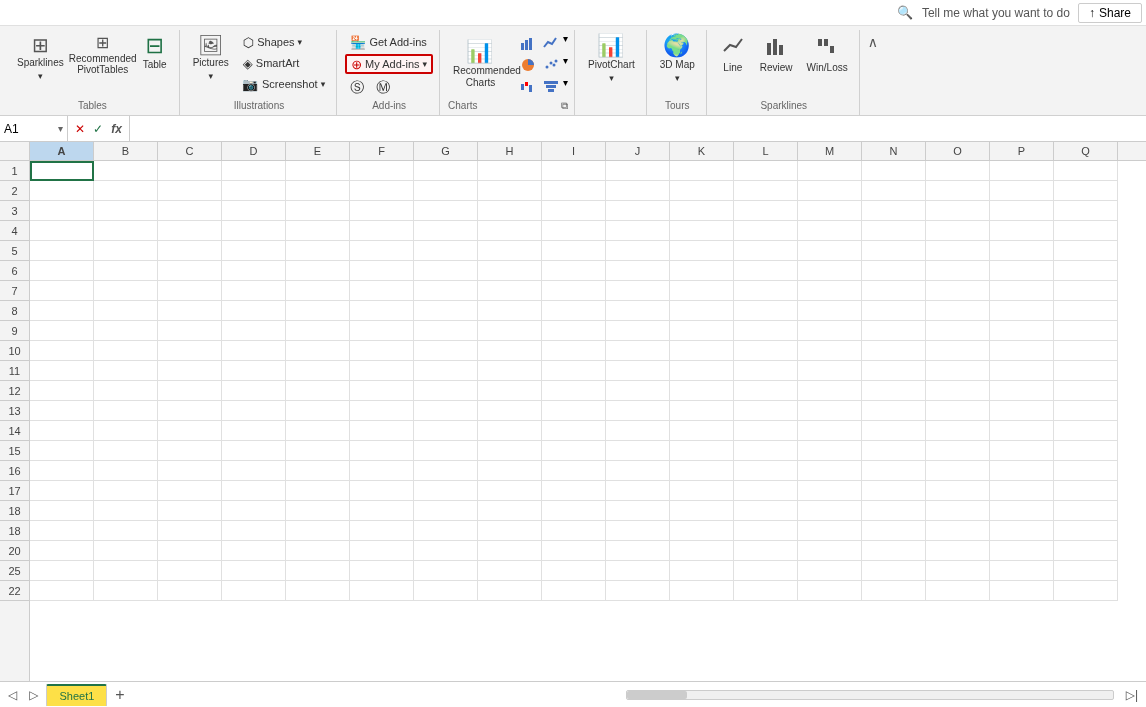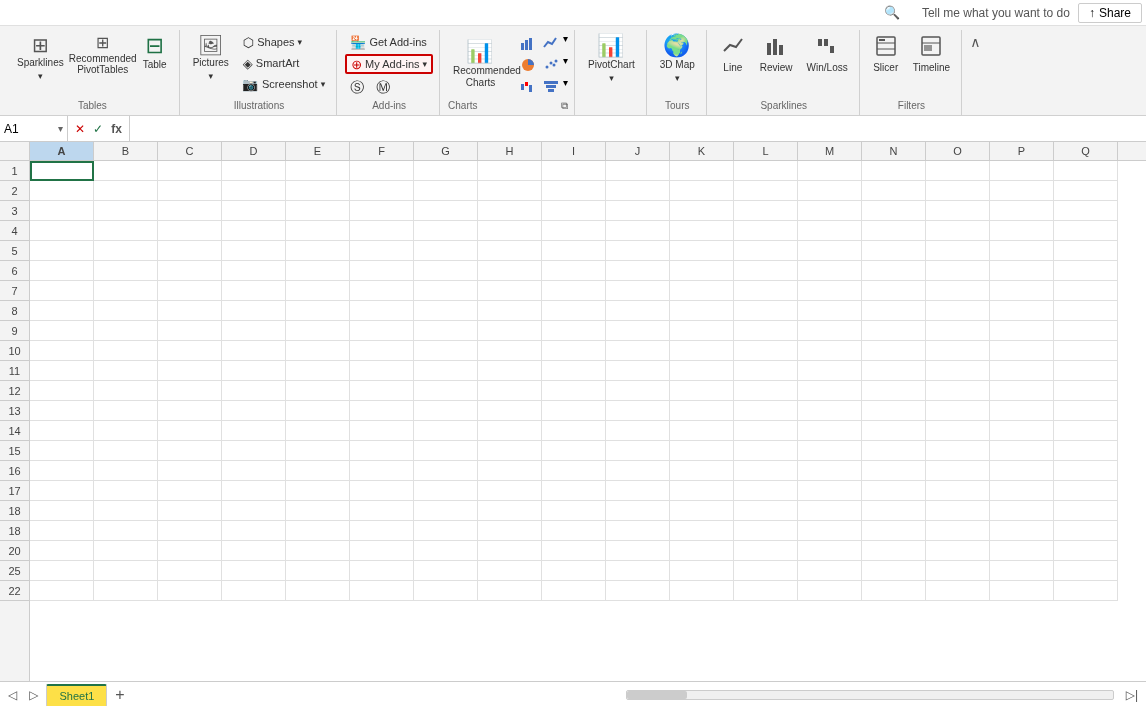--- a/index.html
+++ b/index.html
@@ -309,21 +309,21 @@
       border-radius: 2px;
     }
   </style>
 </head>
 <body>
 
 <div style="display:flex; flex-direction:column;">
   <div class="menu-bar">
     <div class="search-area" style="margin-left:auto; display:flex; align-items:center; gap:8px;">
       <span style="color:#666; font-size:13px;">🔍</span>
-      <span style="font-size:12px; color:#555;margin-left:13px;">Tell me what you want to do</span>
+      <span style="font-size:12px; color:#555;">Tell me what you want to do</span>
       <button style="display:flex; align-items:center; gap:4px; background:#fff; border:1px solid #ccc; border-radius:2px; padding:2px 10px; cursor:pointer; font-size:12px;">
         <span style="font-size:12px;">↑</span>
         <span>Share</span>
       </button>
     </div>
   </div>
 
   <div class="ribbon">
     <div class="ribbon-groups">
 
@@ -505,62 +505,36 @@
                   <rect x="8" y="4" width="4" height="7" fill="#555"></rect>
                   <rect x="14" y="11" width="4" height="7" fill="#555"></rect>
                 </svg>
             </div>
             <div class="label">Win/Loss</div>
           </div>
         </div>
         <div class="ribbon-group-label">Sparklines</div>
       </div>
 
-      <div class="ribbon-group">
-        <div class="ribbon-group-content">
-          <div class="ribbon-btn">
-            <div class="icon">
-              <svg width="22" height="22" viewBox="0 0 22 22">
-                  <rect x="2" y="2" width="18" height="18" rx="1" fill="none" stroke="#555" stroke-width="1.5"></rect>
-                  <line x1="2" y1="8" x2="20" y2="8" stroke="#555" stroke-width="1"></line>
-                  <line x1="2" y1="14" x2="20" y2="14" stroke="#555" stroke-width="1"></line>
-                  <rect x="4" y="4" width="6" height="2" fill="#555"></rect>
-                </svg>
-            </div>
-            <div class="label">Slicer</div>
-          </div>
-          <div class="ribbon-btn">
-            <div class="icon">
-              <svg width="22" height="22" viewBox="0 0 22 22">
-                  <rect x="2" y="2" width="18" height="18" rx="1" fill="none" stroke="#555" stroke-width="1.5"></rect>
-                  <line x1="2" y1="8" x2="20" y2="8" stroke="#555" stroke-width="1"></line>
-                  <rect x="4" y="10" width="8" height="6" fill="#555" opacity="0.6"></rect>
-                </svg>
-            </div>
-            <div class="label">Timeline</div>
-          </div>
-        </div>
-        <div class="ribbon-group-label">Filters</div>
-      </div>
 
       <div style="display:flex; align-items:flex-start; padding:2px;">
         <div style="cursor:pointer; font-size:14px; color:#555; padding:2px 4px;">∧</div>
       </div>
     </div>
   </div>
 
   <div class="formula-bar">
     <div style="display:flex; align-items:center; border-right:1px solid #ccc; height:100%; padding:0 4px; gap:2px;">
       <span style="width:52px; font-size:12px; ">A1</span>
       <span style="font-size:10px; cursor:pointer; color:#666;">▾</span>
     </div>
     <div class="formula-controls">
       <span class="formula-ctrl-btn" style="color:#c00;">✕</span>
       <span class="formula-ctrl-btn" style="color:#217346;">✓</span>
-      <span class="formula-ctrl-btn" style="font-weight:bold;">fx</span>
+      <span class="formula-ctrl-btn" style="font-style:italic; font-weight:bold;">fx</span>
     </div>
     <input type="text" class="formula-input" value="" style="">
   </div>
 
   <div class="spreadsheet">
     <div class="col-headers">
       <div class="row-header-spacer"></div>
       <div id="col-headers-container" style="display:flex;">
           <div class="col-header active">A</div>
           <div class="col-header">B</div>

